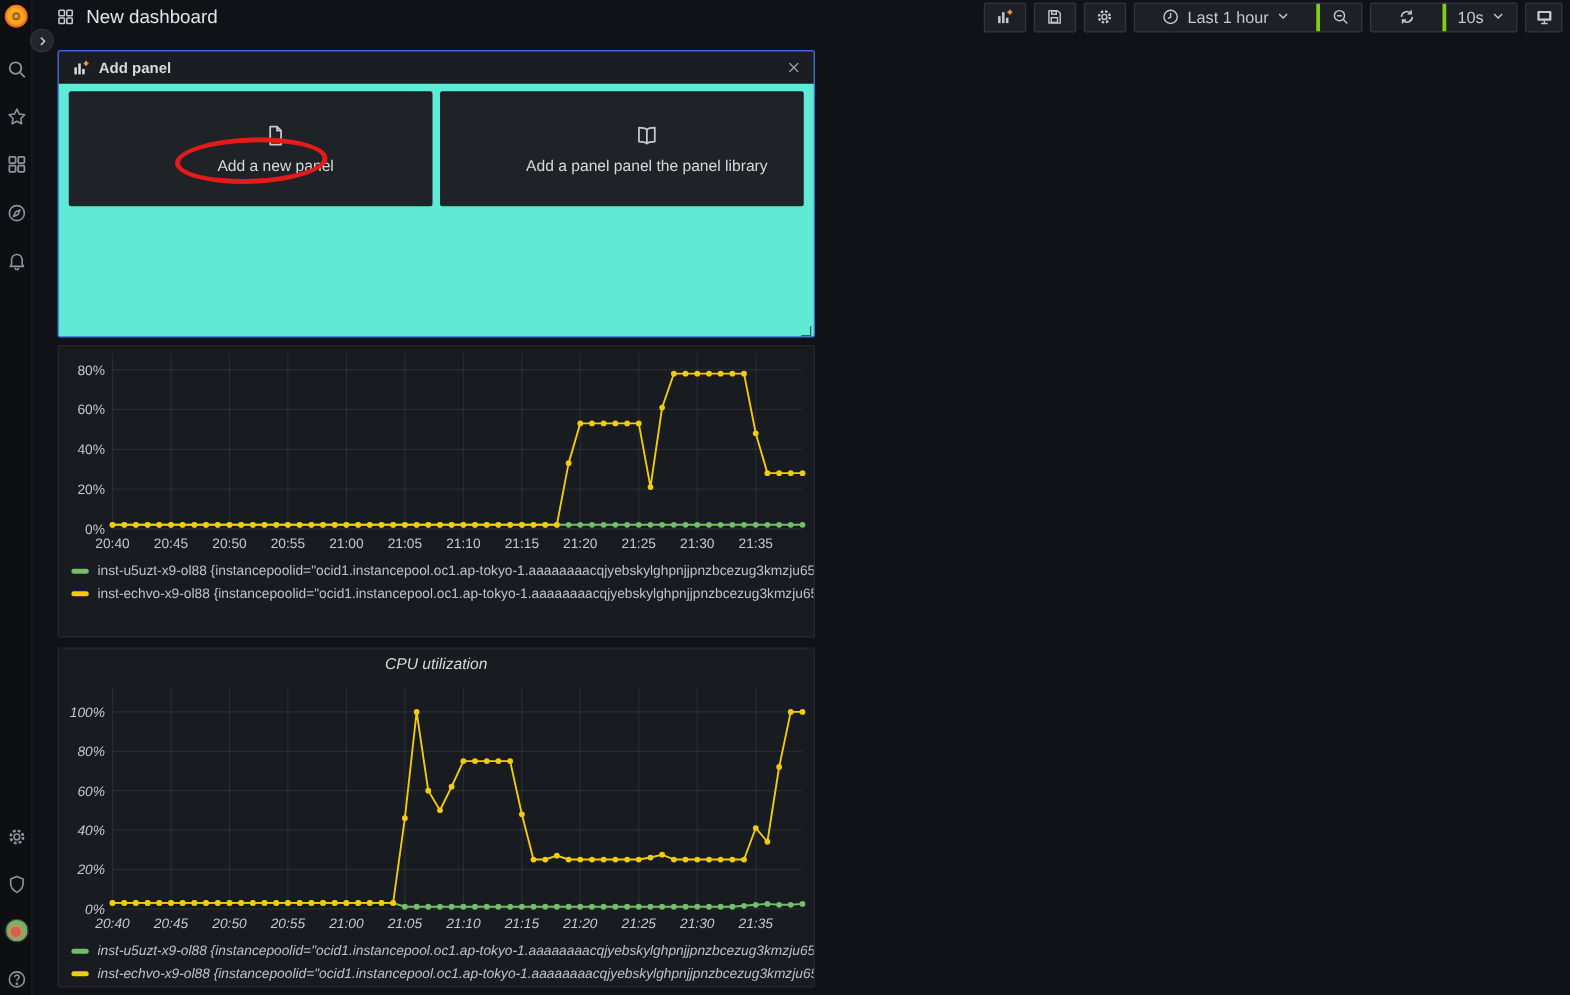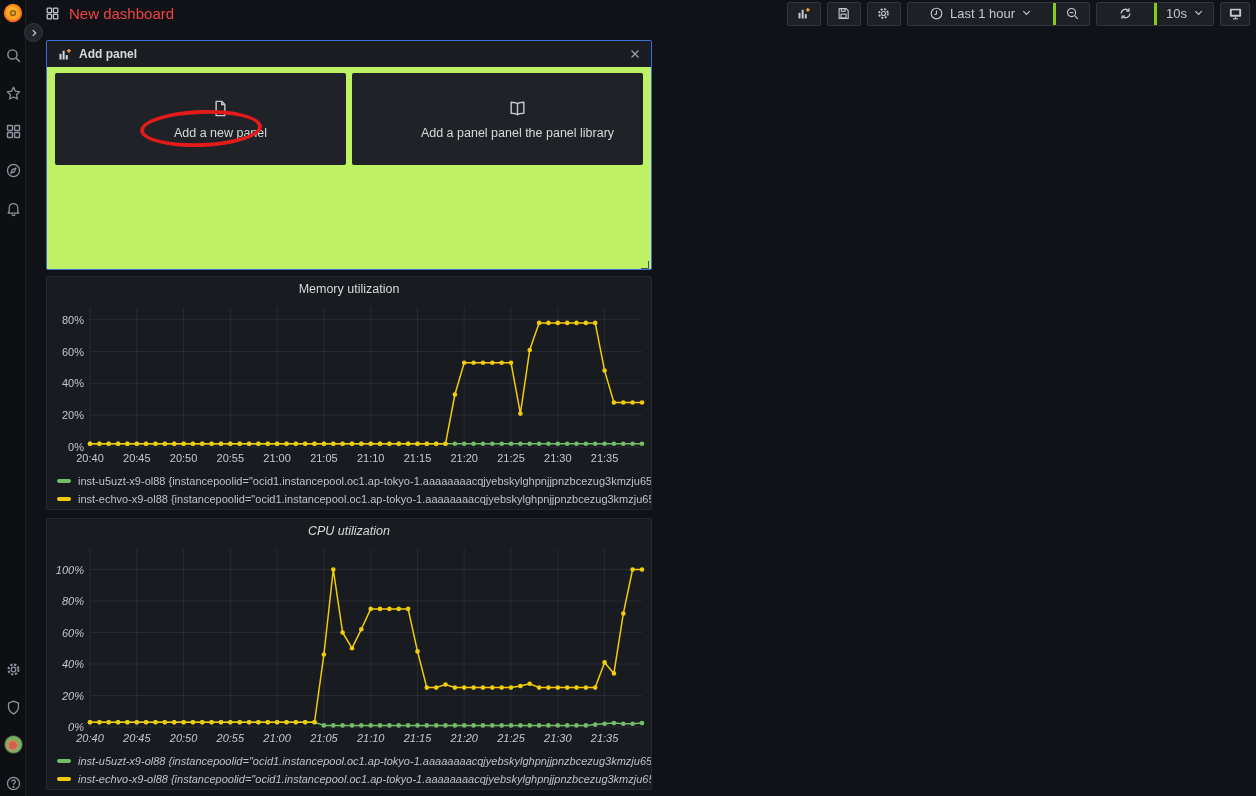--- a/index.html
+++ b/index.html
@@ -32,40 +32,40 @@
     background:radial-gradient(circle at 45% 55%, #d4614b 0 30%, #c98a6a 31% 42%, #79b25c 43% 100%);
     border:1px solid #3a3d42;
   }
   
   .header {
     position:absolute; left:27px; top:0; width:1229px; height:27px;
     display:flex; align-items:center; padding:0 6px 0 18px;
   }
   .page-title-wrap { display:flex; align-items:center; gap:9px; color:#d8d9da; }
   .page-title-wrap svg { width:15px; height:15px; color:#c7c8ce; }
-  .page-title { font-size:15px; color:#ef4444; }
+  .page-title { font-size:15px; color:#e5e5e5; }
   .toolbar { margin-left:auto; display:flex; align-items:center; gap:6px; }
   .tb-btn, .tb-group {
     height:24px; background:#1d2025; border:1px solid #33363c; border-radius:2px;
     display:flex; align-items:center; color:#c7c8ce; cursor:pointer;
   }
   .tb-btn { width:34px; justify-content:center; }
   .tb-btn svg, .tb-group svg { width:15px; height:15px; }
   .tb-seg { display:flex; align-items:center; gap:6px; padding:0 9px; height:100%;margin-left:12px; }
   .tb-seg + .tb-seg { border-left:3px solid #84cc16; }
   .tb-seg.icon-only { padding:0 9px; }
   .tb-label { font-size:13px; color:#c7c8ce; white-space:nowrap; }
   .caret svg { width:11px; height:11px; }
   
   .panel {
     position:absolute; left:46px; width:606px;
     background:#181b1f; border:1px solid #26282e; border-radius:2px;
   }
   
-  .widget { top:40px; height:230px; background:#bef264; border:1px solid #3d6fd9; }
+  .widget { top:40px; height:230px; background:#5eead4; border:1px solid #3d6fd9; }
   .widget-header {
     height:26px; display:flex; align-items:center; padding:0 10px;
     background:#1a1d22;
   }
   .widget-header .wh-icon { display:flex; margin-right:7px; }
   .widget-header .wh-icon svg { width:15px; height:15px; }
   .widget-title { font-size:12px; font-weight:bold; color:#d8d9da; }
   .widget-close { margin-left:auto; color:#9fa7b3; cursor:pointer; display:flex; }
   .widget-close svg { width:12px; height:12px; }
   .widget-body {
@@ -303,21 +303,20 @@
             <line x1="12" y1="6" x2="12" y2="20"></line>
           </svg>
         <span class="card-label">Add a panel panel the panel library</span>
       </div>
       <div class="widget-card card-empty"></div>
       <div class="resize-corner"></div>
     </div>
   </section>
 
   <section class="panel panel-mem">
-    <div class="panel-title">Memory utilization</div>
     <div class="chart-wrap">
       <svg class="chart" viewBox="0 0 598 166" width="598" height="166">
           <line class="grid" x1="40" y1="146.0" x2="592" y2="146.0"></line>
           <text class="tick" x="34" y="150" text-anchor="end">0%</text>
           <line class="grid" x1="40" y1="114.2" x2="592" y2="114.2"></line>
           <text class="tick" x="34" y="118.2" text-anchor="end">20%</text>
           <line class="grid" x1="40" y1="82.4" x2="592" y2="82.4"></line>
           <text class="tick" x="34" y="86.4" text-anchor="end">40%</text>
           <line class="grid" x1="40" y1="50.5" x2="592" y2="50.5"></line>
           <text class="tick" x="34" y="54.5" text-anchor="end">60%</text>

